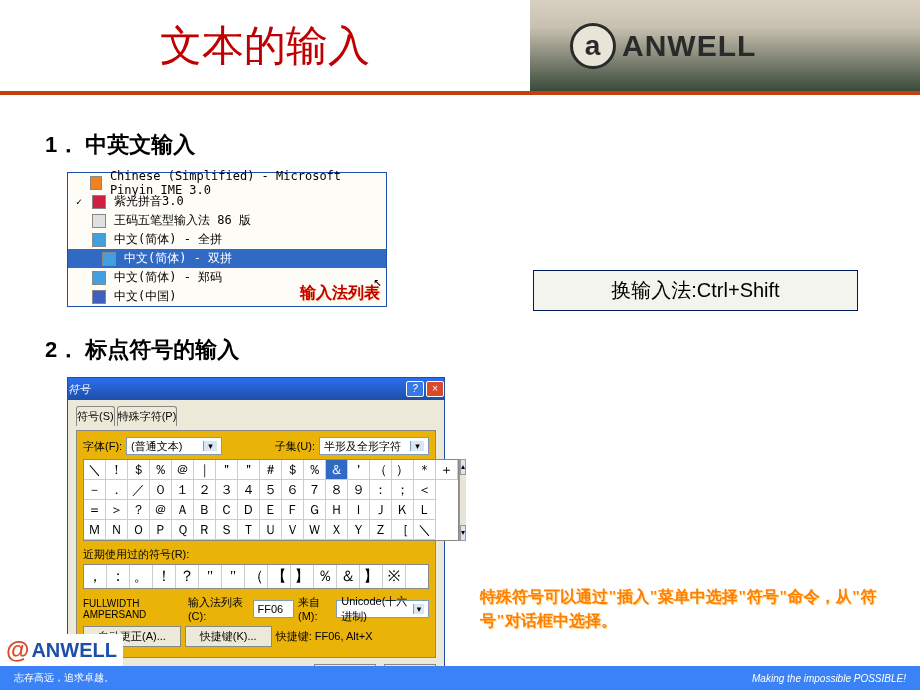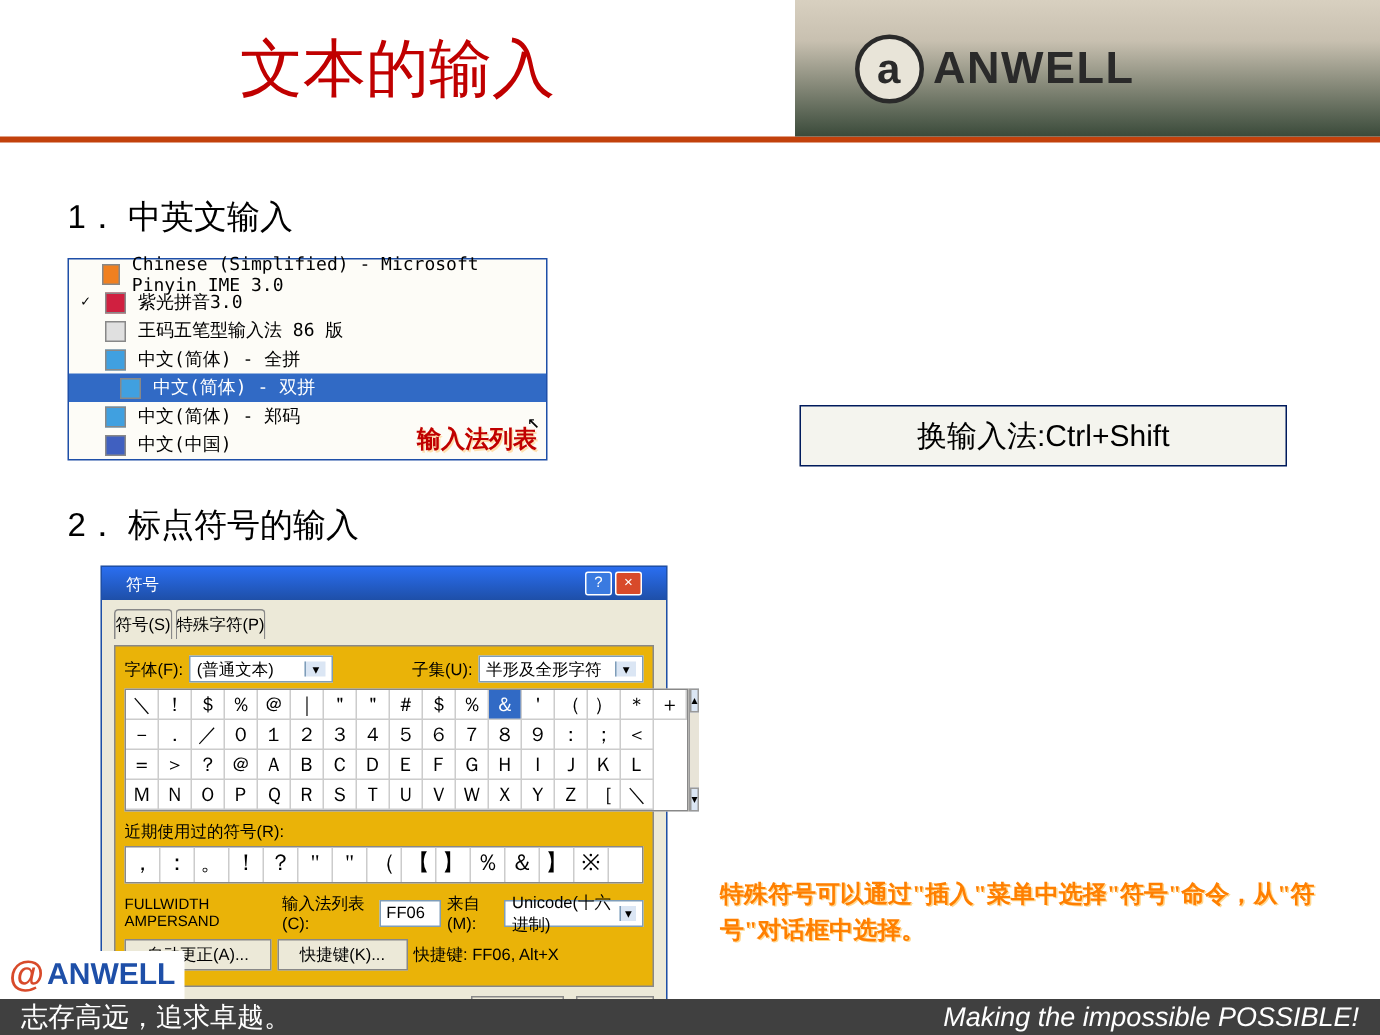--- a/index.html
+++ b/index.html
@@ -8,39 +8,39 @@
   
   .header { display: flex; height: 95px; border-bottom: 4px solid #c2410c; }
   .title-area { flex: 1; display: flex; align-items: center; justify-content: center; }
   .title { font-size: 42px; color: #c00000; font-family: "SimSun", serif; }
   .header-photo { width: 390px; background: linear-gradient(to bottom, #d8d0c0 0%, #c8c0b0 30%, #3a4a3a 100%); display: flex; align-items: center; justify-content: flex-start; padding-left: 40px; position: relative; }
   .brand-in-photo { font-family: Arial, sans-serif; font-weight: bold; font-size: 30px; color: #2a2a2a; letter-spacing: 1px; display: flex; align-items: center; }
   .at-swirl { width: 46px; height: 46px; border: 3px solid #2a2a2a; border-radius: 50%; display: inline-flex; align-items: center; justify-content: center; font-size: 28px; margin-right: 6px; background: #e8e4d8; }
 
   
   .content { padding: 35px 45px 10px 45px; position: relative; }
-  .section-head { font-size: 22px; font-weight: normal; margin-bottom: 12px; }
+  .section-head { font-size: 22px; font-weight: bold; margin-bottom: 12px; }
   .section-num { margin-right: 6px; }
 
   
-  .ime-list { border: 1px solid #1e4fa8; width: 320px; background: #fdfcf7; font-size: 12px; font-family: "SimSun", monospace; position: relative; }
+  .ime-list { border: 1px solid #1e4fa8; width: 320px; background: #fdfcf7; font-size: 12px; font-family: "SimSun", monospace; position: relative; margin-left: 22px; }
   .ime-item { display: flex; align-items: center; height: 19px; padding-left: 6px; gap: 8px; }
   .ime-item.selected { background: #316ac5; color: #fff; padding-left: 16px; }
   .ime-icon { width: 14px; height: 14px; border: 1px solid #888; display: inline-block; font-size: 9px; text-align: center; line-height: 12px; background: #fff; }
   .ime-check { width: 10px; text-align: center; font-size: 10px; }
   .ime-label-corner { position: absolute; bottom: 2px; right: 6px; color: #c00000; font-weight: bold; font-size: 16px; text-shadow: 1px 1px 0 #ffe0b0; }
   .cursor { position: absolute; right: 4px; top: 100px; font-size: 14px; color: #000; }
 
   
   .shortcut-box { position: absolute; right: 62px; top: 175px; width: 325px; border: 1px solid #001a5c; padding: 6px 0; text-align: center; background: #f4f4ee; font-size: 20px; }
 
   
   .section2 { margin-top: 28px; }
   .symbol-dialog { width: 378px; border: 1px solid #1e4fa8; background: #ece9d8; font-size: 11px; font-family: Tahoma, "SimSun", sans-serif; margin-left: 22px; margin-top: 6px; }
-  .dlg-title { background: linear-gradient(to bottom, #2a6ef0, #1e4fa8); color: #fff; height: 22px; display: flex; align-items: center; padding: 0 16px; justify-content: space-between; }
+  .dlg-title { background: linear-gradient(to bottom, #2a6ef0, #1e4fa8); color: #fff; height: 22px; display: flex; align-items: center; padding: 0 0; justify-content: space-between; font-style: italic; }
   .dlg-title-buttons { display: flex; gap: 2px; }
   .dlg-tbtn { width: 18px; height: 16px; background: #d84a2a; border: 1px solid #fff; border-radius: 2px; font-size: 10px; text-align: center; line-height: 13px; color: #fff; }
   .dlg-tbtn.help { background: #3a7ae0; }
   .dlg-body { padding: 6px 8px 8px 8px; }
   .tabs { display: flex; margin-bottom: 4px; }
   .tab { border: 1px solid #888; border-bottom: none; padding: 2px 0; background: #ece9d8; border-radius: 3px 3px 0 0; margin-right: 2px; }
   .tab-panel { border: 1px solid #888; background: #eab308; padding: 6px; }
   .row { display: flex; align-items: center; gap: 4px; margin-bottom: 4px; }
   .combo { border: 1px solid #7f9db9; background: #fff; height: 18px; padding: 1px 4px; display: flex; align-items: center; justify-content: space-between; }
   .combo .arrow { background: #dbe6f4; border-left: 1px solid #7f9db9; width: 14px; text-align: center; font-size: 9px; }
@@ -57,21 +57,21 @@
   .dlg-buttons { display: flex; justify-content: flex-end; gap: 8px; margin-top: 6px; }
   .dlg-btn { border: 1px solid #888; background: #ece9d8; padding: 2px 14px; font-size: 11px; }
 
   
   .orange-note { position: absolute; left: 480px; top: 490px; width: 415px; color: #ff7f00; font-weight: bold; font-size: 16px; line-height: 1.5; text-shadow: 1px 1px 0 #ffd890; font-family: "SimSun", serif; }
 
   
   .footer-logo { position: absolute; left: 0; bottom: 24px; background: #fff; padding: 2px 6px; }
   .footer-logo-inner { font-family: Arial, sans-serif; font-weight: bold; font-size: 20px; color: #1e4fa8; display: flex; align-items: center; }
   .at-small { color: #d84a2a; font-size: 24px; margin-right: 2px; }
-  .footer-bar { position: absolute; bottom: 0; left: 0; width: 920px; height: 24px; background: #404040; color: #fff; display: flex; align-items: center; justify-content: space-between; padding: 0 14px; font-size: 18px; }
+  .footer-bar { position: absolute; bottom: 0; left: 0; width: 920px; height: 24px; background: #3b82f6; color: #fff; display: flex; align-items: center; justify-content: space-between; padding: 0 14px; font-size: 10px; }
   .footer-left { font-family: "SimSun", serif; }
   .footer-right { font-family: Arial, sans-serif; font-style: italic; }
 </style>
 </head>
 <body>
 
 <div class="header">
   <div class="title-area">
     <div class="title">文本的输入</div>
   </div>

